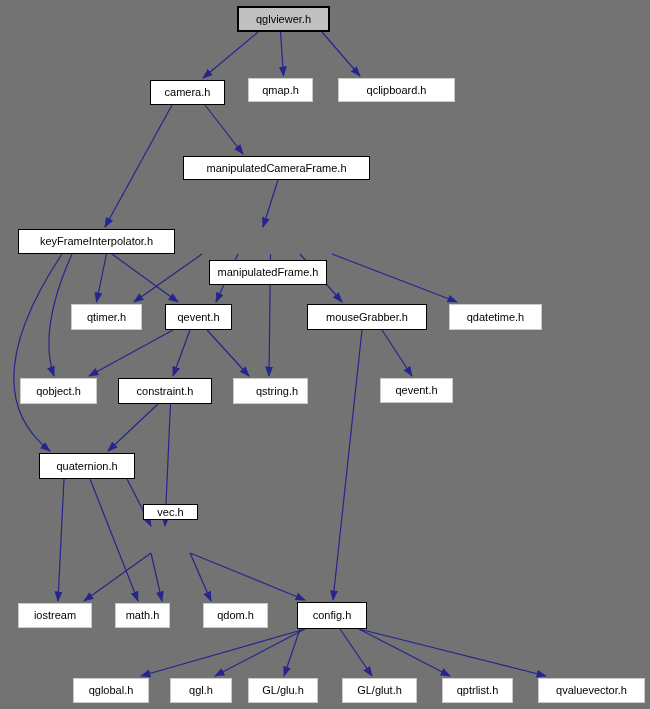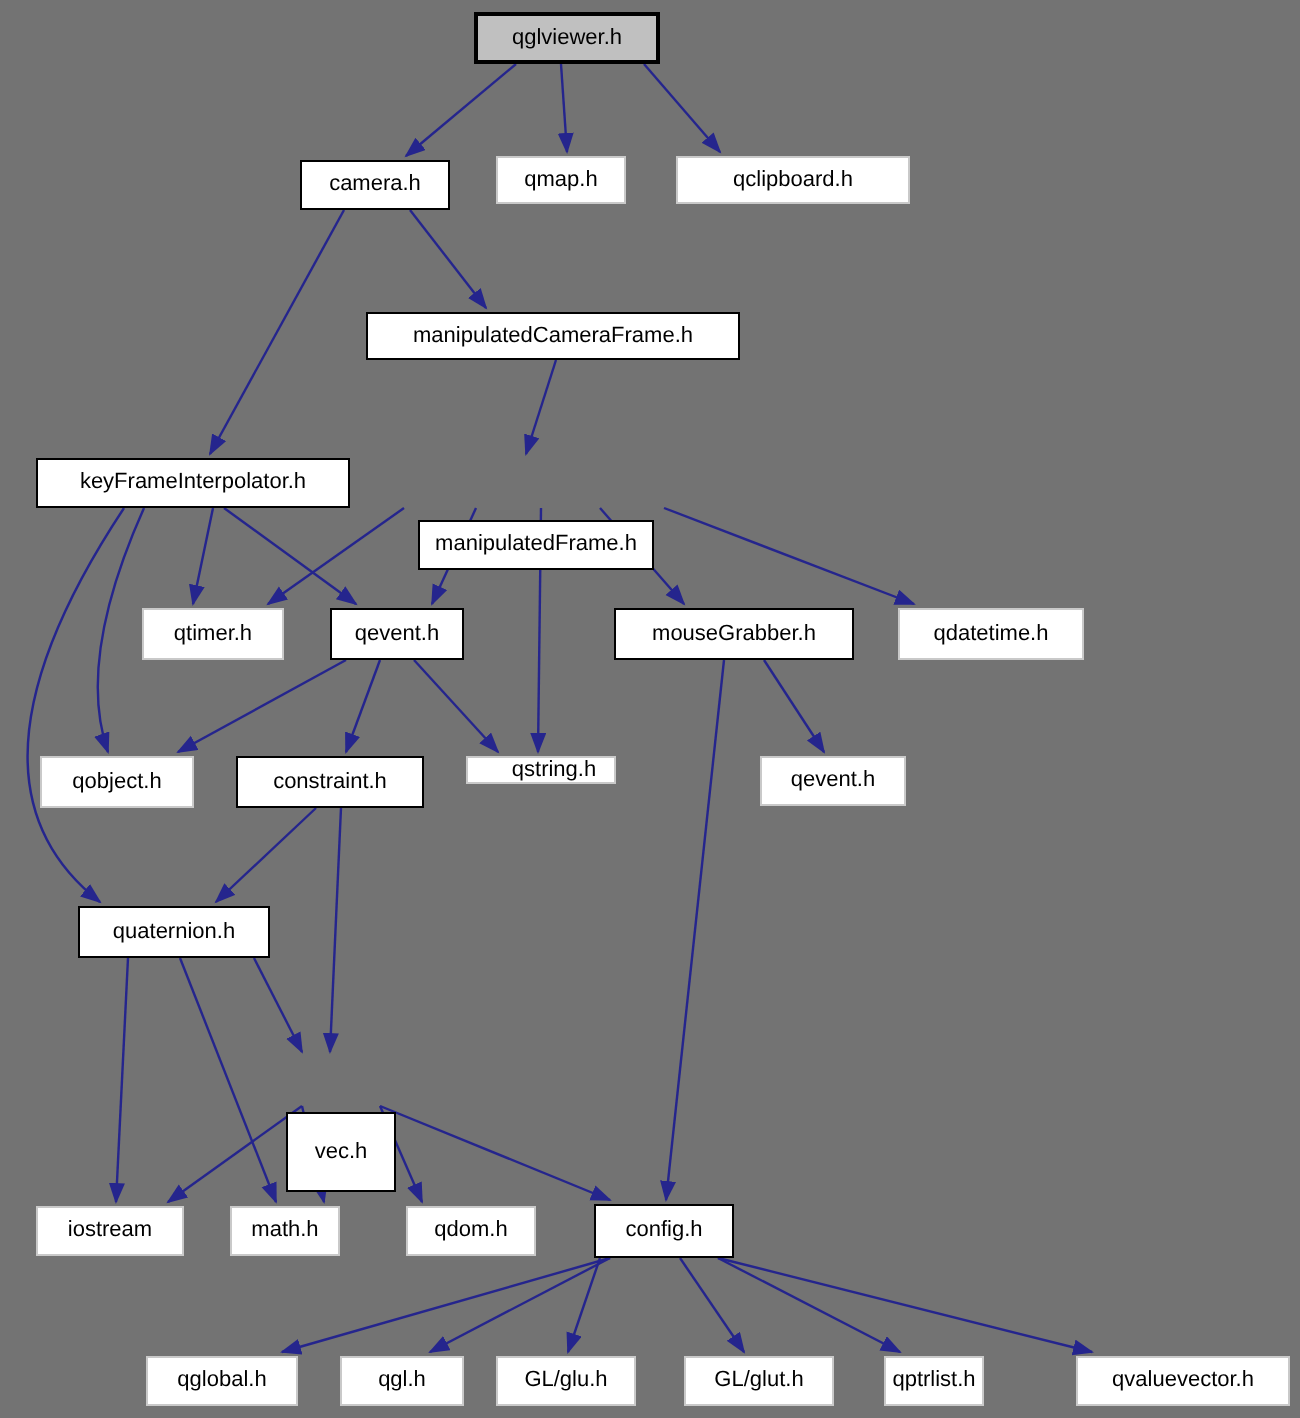--- a/index.html
+++ b/index.html
@@ -68,28 +68,28 @@
       <div class="node external" style="left: 338px; top: 78px; width: 117px; height: 24px;">qclipboard.h</div>
       <div class="node main" style="left: 165px; top: 156px; width: 187px; height: 24px; margin-left: 18px;">manipulatedCameraFrame.h</div>
       <div class="node main" style="left: 18px; top: 229px; width: 157px; height: 25px;">keyFrameInterpolator.h</div>
       <div class="node main" style="left: 209px; top: 229px; width: 118px; height: 25px; margin-top: 31px;">manipulatedFrame.h</div>
       <div class="node external" style="left: 71px; top: 304px; width: 71px; height: 26px;">qtimer.h</div>
       <div class="node main" style="left: 165px; top: 304px; width: 67px; height: 26px;">qevent.h</div>
       <div class="node main" style="left: 307px; top: 304px; width: 120px; height: 26px;">mouseGrabber.h</div>
       <div class="node external" style="left: 449px; top: 304px; width: 93px; height: 26px; text-align: right;">qdatetime.h</div>
       <div class="node external" style="left: 20px; top: 378px; width: 77px; height: 26px;">qobject.h</div>
       <div class="node main" style="left: 118px; top: 378px; width: 94px; height: 26px;">constraint.h</div>
-      <div class="node external" style="left: 233px; top: 378px; width: 75px; height: 14px; padding-left: 13px;">qstring.h</div>
+      <div class="node external" style="left: 233px; top: 378px; width: 75px; height: 26px; padding-left: 13px;">qstring.h</div>
       <div class="node external" style="left: 380px; top: 378px; width: 73px; height: 25px;">qevent.h</div>
       <div class="node main" style="left: 39px; top: 453px; width: 96px; height: 26px;">quaternion.h</div>
-      <div class="node main" style="left: 143px; top: 556px; width: 55px; height: 40px;">vec.h</div>
+      <div class="node main" style="left: 143px; top: 504px; width: 55px; height: 16px;">vec.h</div>
       <div class="node external" style="left: 18px; top: 603px; width: 74px; height: 25px;">iostream</div>
       <div class="node external" style="left: 115px; top: 603px; width: 55px; height: 25px;">math.h</div>
       <div class="node external" style="left: 203px; top: 603px; width: 65px; height: 25px;">qdom.h</div>
       <div class="node main" style="left: 297px; top: 602px; width: 70px; height: 27px;">config.h</div>
       <div class="node external" style="left: 73px; top: 678px; width: 76px; height: 25px;">qglobal.h</div>
       <div class="node external" style="left: 170px; top: 678px; width: 62px; height: 25px;">qgl.h</div>
       <div class="node external" style="left: 248px; top: 678px; width: 70px; height: 25px;">GL/glu.h</div>
       <div class="node external" style="left: 342px; top: 678px; width: 75px; height: 25px;">GL/glut.h</div>
-      <div class="node external" style="left: 442px; top: 678px; width: 50px; height: 25px;">qptrlist.h</div>
+      <div class="node external" style="left: 442px; top: 678px; width: 71px; height: 25px;">qptrlist.h</div>
       <div class="node external" style="left: 538px; top: 678px; width: 107px; height: 25px;">qvaluevector.h</div>
     </div>
 </div>
 
 </body></html>

